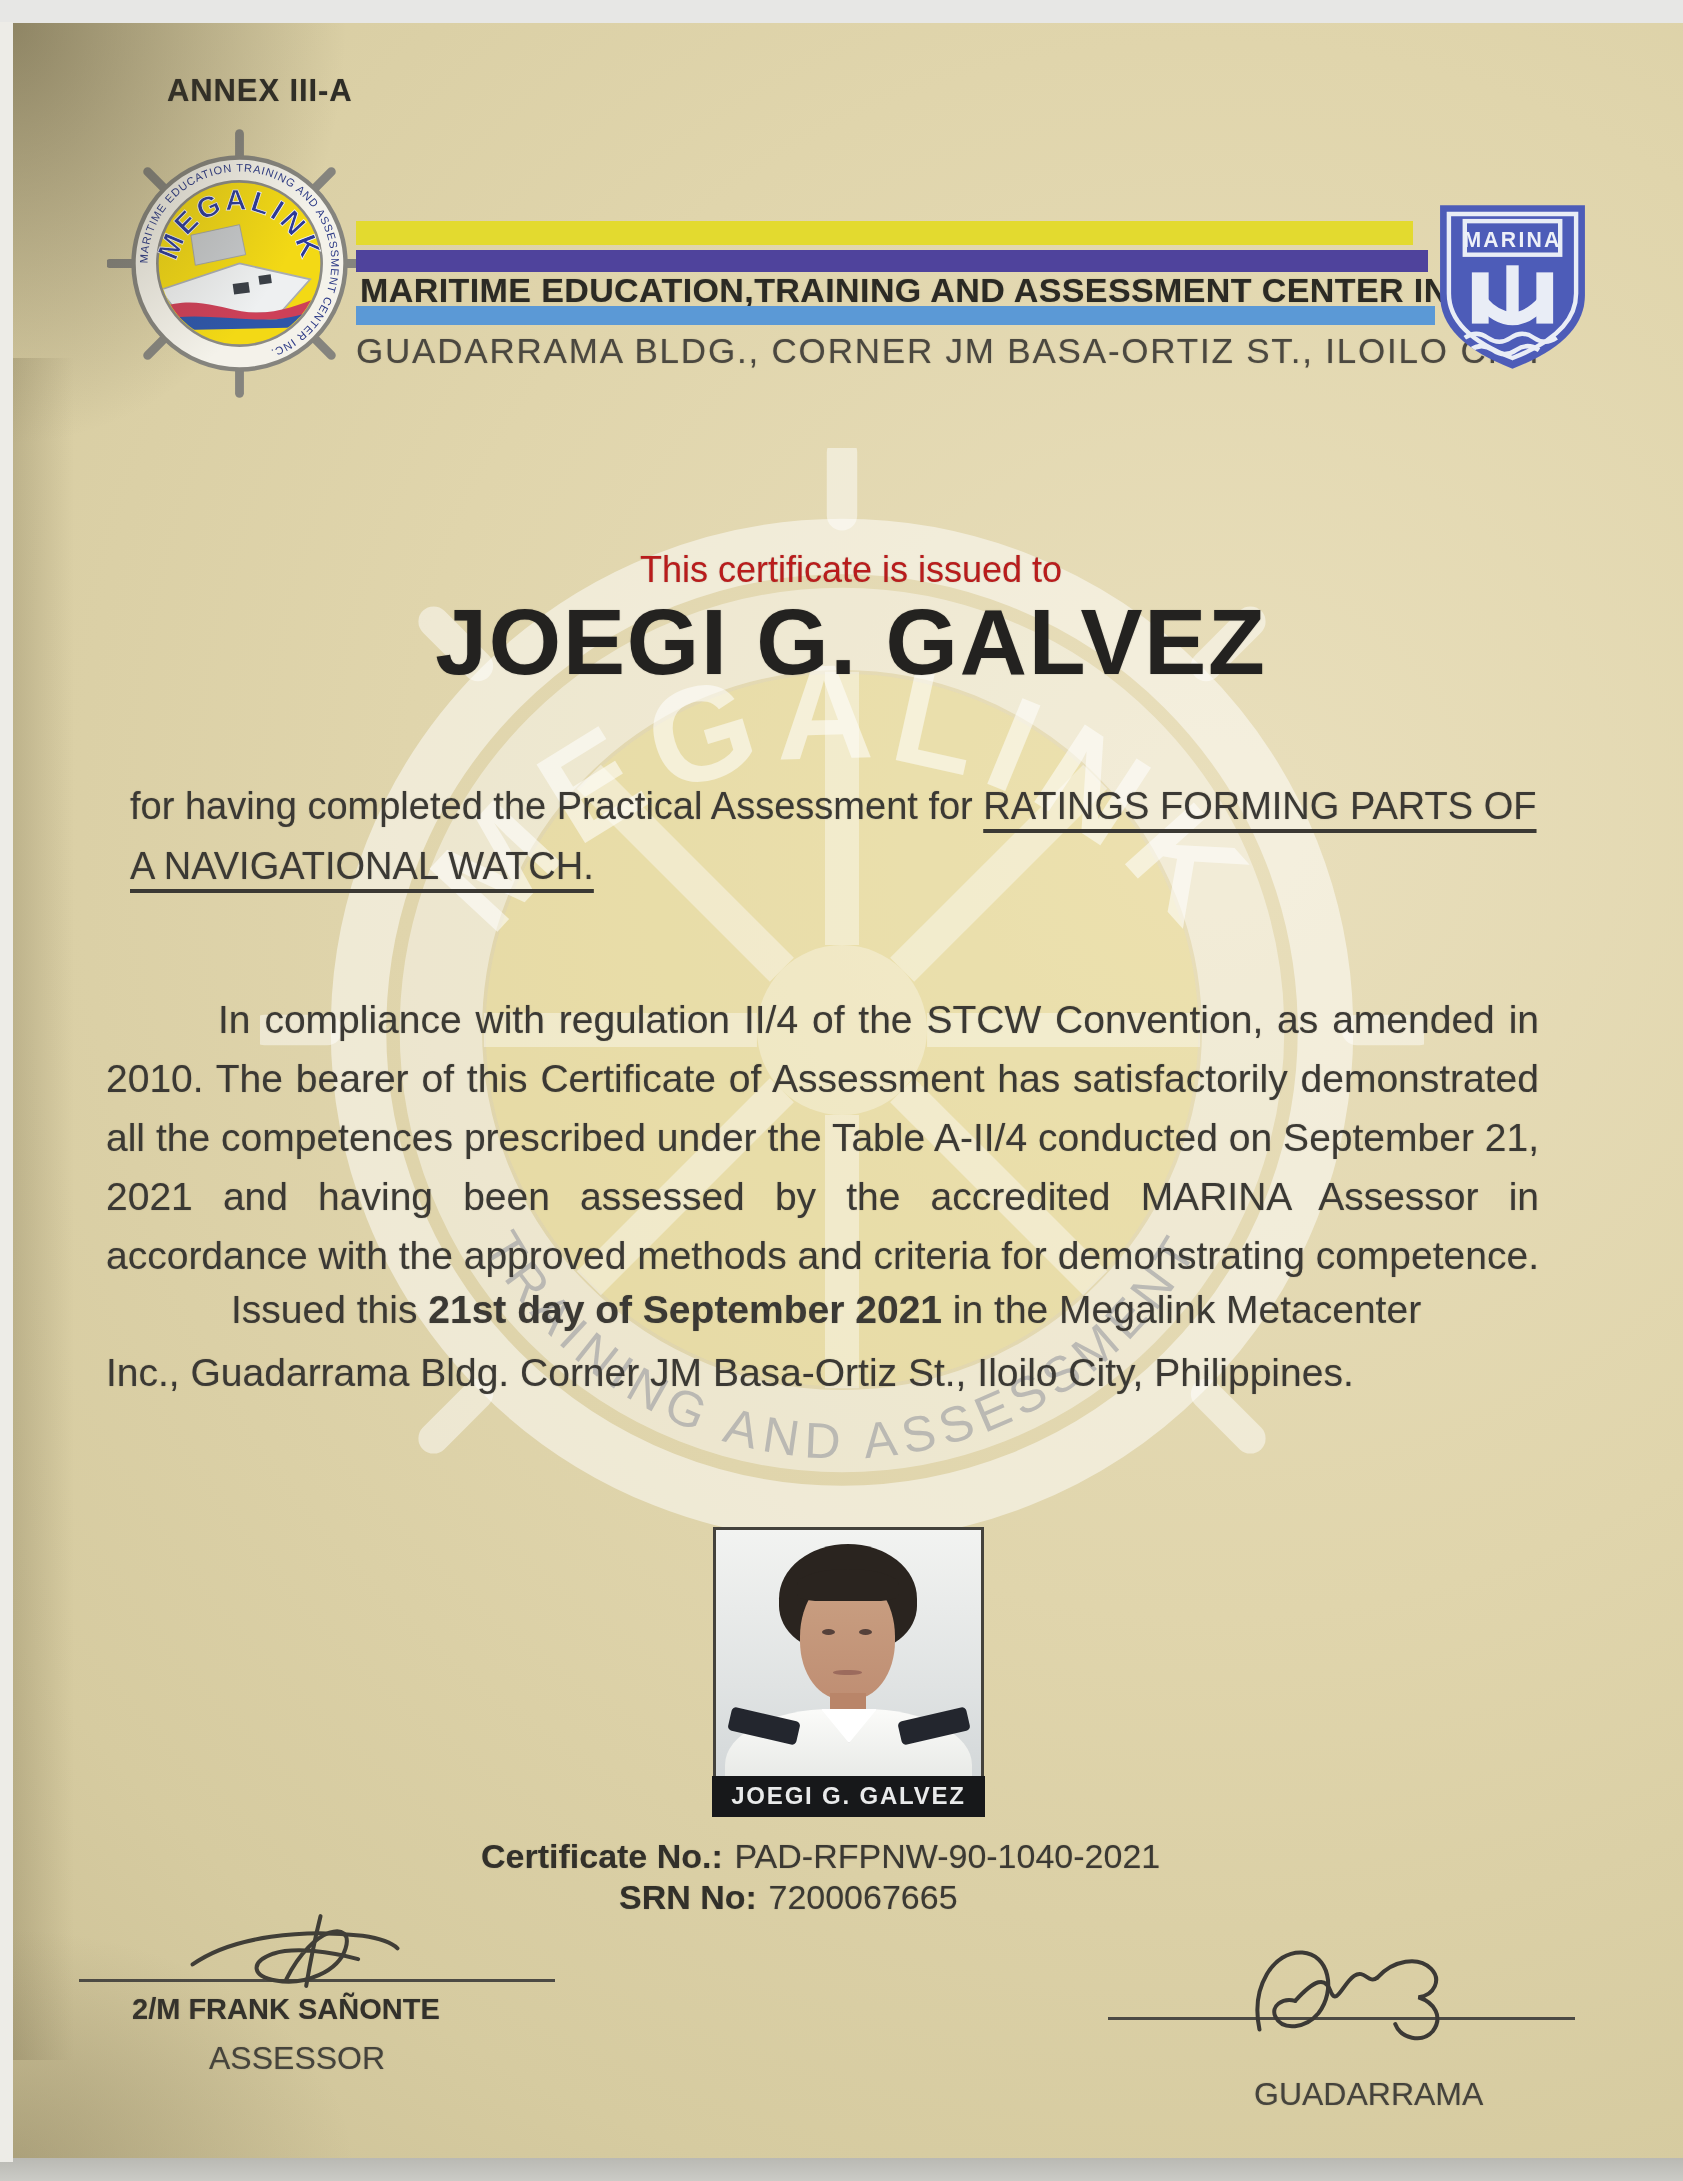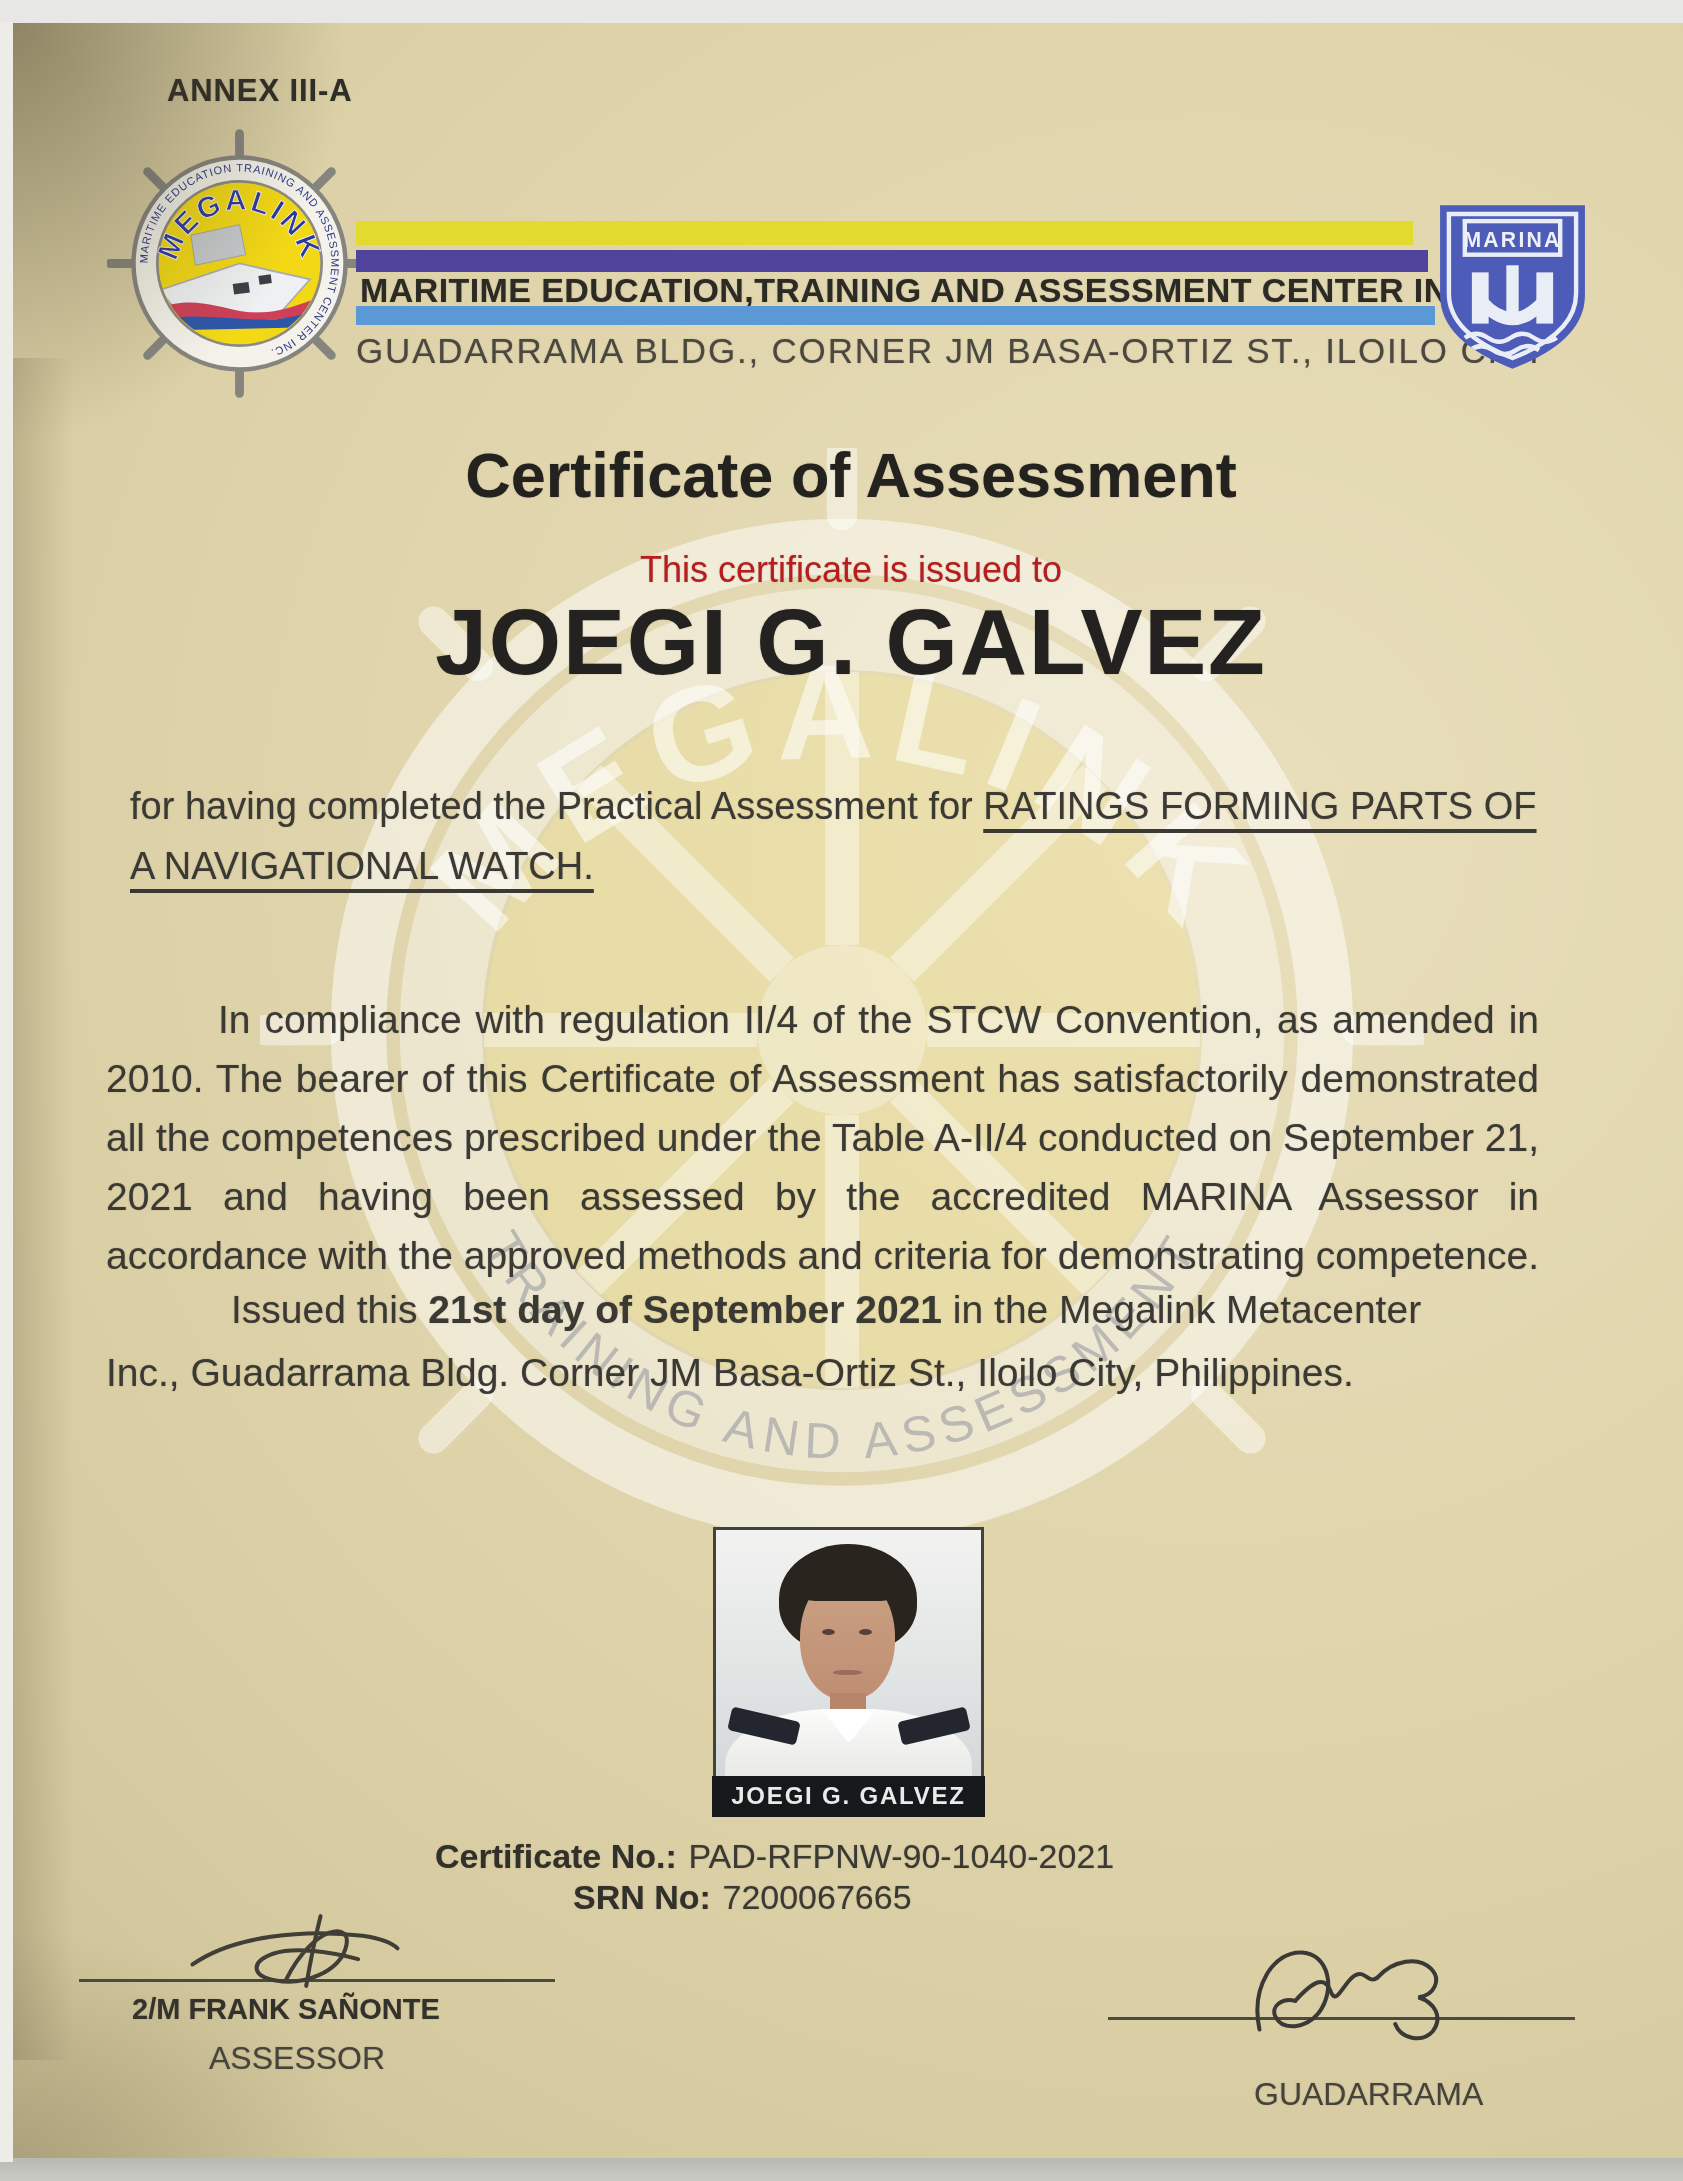--- a/index.html
+++ b/index.html
@@ -59,21 +59,21 @@
   .ph-collar{left:105px;top:179px;width:56px;height:34px;background:#ffffff;
              clip-path:polygon(0 0,100% 0,50% 100%);box-shadow:0 0 1.8px #b5b8b5;}
   .ph-epL{left:12.5px;top:184px;width:70px;height:24px;background:#23262e;transform:rotate(13deg);border-radius:4.5px;}
   .ph-epR{left:183px;top:184px;width:70px;height:24px;background:#23262e;transform:rotate(-13deg);border-radius:4.5px;}
   .ph-strip{left:-3.6px;bottom:-3.6px;width:265px;height:41px;background:#17181a;color:#e9eaea;
             display:flex;align-items:center;justify-content:center;font-weight:bold;
             font-size:24px;letter-spacing:1.8px;padding:0 3.6px;}
 
   
   .reg{position:absolute;white-space:nowrap;font-size:34px;color:#3b3933;
-       text-shadow:0 0 1.3px rgba(70,66,52,.38);}
+       text-shadow:0 0 1.3px rgba(70,66,52,.38);margin-left:46px;}
   .reg .lab{font-weight:bold;color:#32302a;}
   .reg .val{margin-left:11.6px;}
   .reg1{left:435px;top:1837px;}
   .reg2{left:573px;top:1878px;}
   .reg3{left:544px;top:1918px;}
 
   
   .sigline{position:absolute;height:2.7px;background:#4c4a44;}
   .sl-left{left:79px;top:1979px;width:476px;}
   .sl-right{left:1108px;top:2017px;width:467px;}
@@ -196,21 +196,20 @@
       <rect x="117" y="84" width="19" height="58"></rect>
       <rect x="83" y="76" width="14" height="60"></rect>
       <path d="M48,120 Q90,168 132,120 L120,112 Q90,146 60,112 Z"></path>
     </g>
     <g clip-path="url(#mr-clip)" stroke="#e9edf6" stroke-width="5" fill="none">
       <path d="M36,158 q13,-9 26,0 t26,0 t26,0 t26,0"></path>
       <path d="M42,172 q13,-9 26,0 t26,0 t26,0"></path>
     </g>
   </svg>
 
-  <div class="txt center-band title layer">Certificate of Assessment</div>
   <div class="txt center-band issued-to layer">This certificate is issued to</div>
   <div class="txt center-band holder layer">JOEGI G. GALVEZ</div>
 
   <p class="para p-completion layer"><span>for having completed the Practical Assessment for </span><span class="u-course">RATINGS FORMING PARTS OF A NAVIGATIONAL WATCH.</span></p>
 
   <p class="para p-compliance layer">In compliance with regulation II/4 of the STCW Convention, as amended in 2010. The bearer of this Certificate of Assessment has satisfactorily demonstrated all the competences prescribed under the Table A-II/4 conducted on September 21, 2021 and having been assessed by the accredited MARINA Assessor in accordance with the approved methods and criteria for demonstrating competence.</p>
 
   <p class="para p-issued layer"><span>Issued this </span><span class="bold">21st day of September 2021</span><span> in the Megalink Metacenter Inc., Guadarrama Bldg. Corner JM Basa-Ortiz St., Iloilo City, Philippines.</span></p>
 
   <div class="photo layer">

